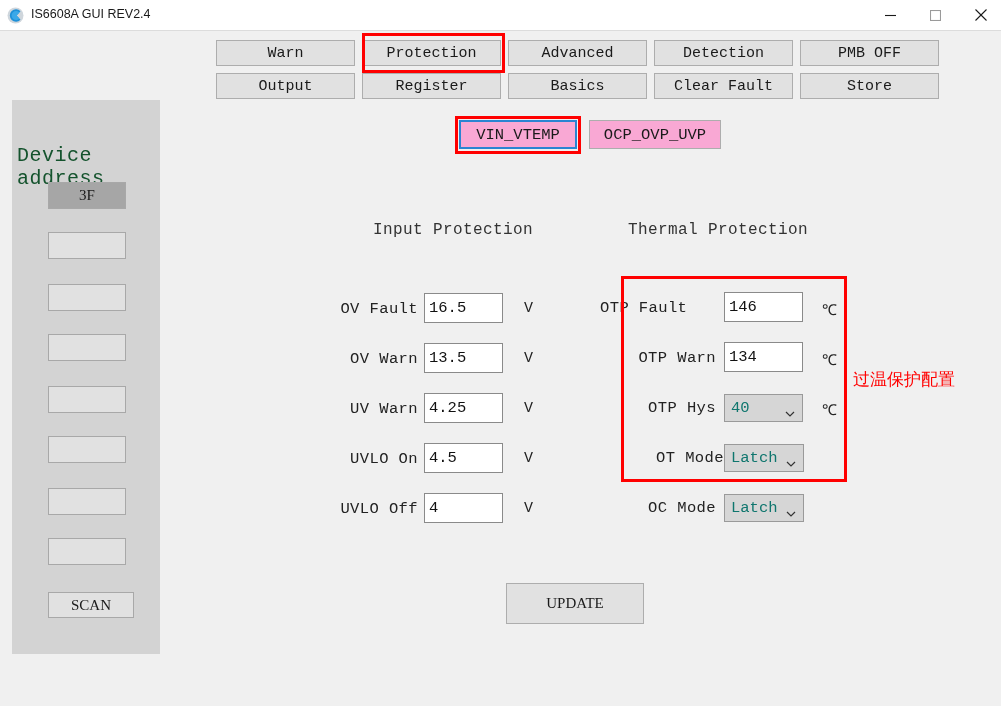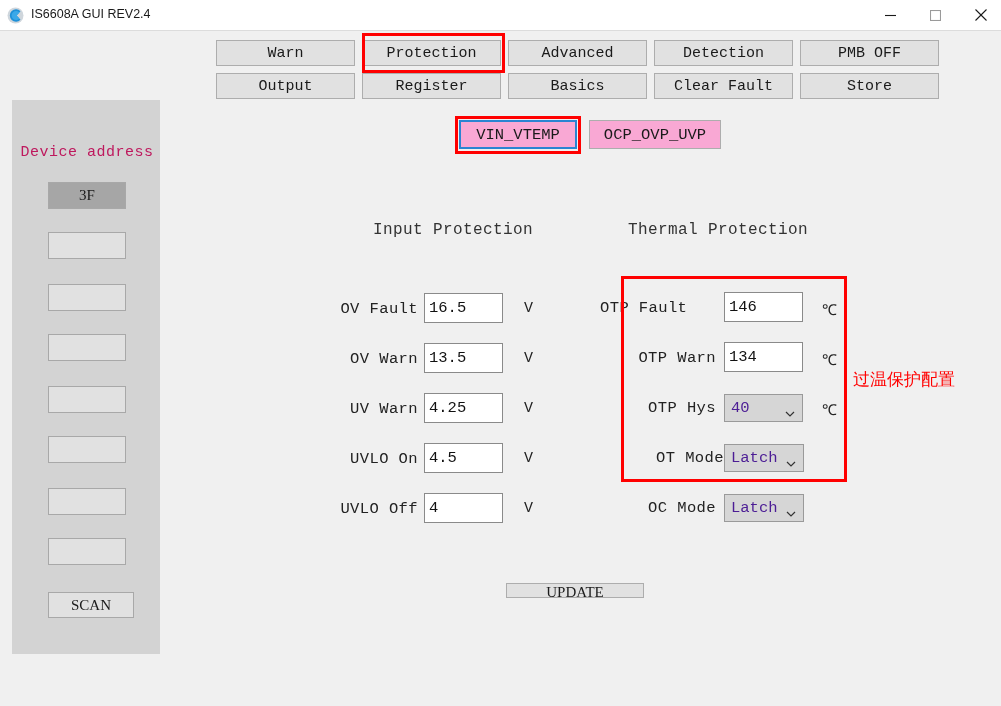--- a/index.html
+++ b/index.html
@@ -52,23 +52,23 @@
   #sidebar {
     position: absolute;
     left: 12px; top: 100px;
     width: 148px; height: 554px;
     background: #d3d3d3;
   }
   #device-address-label {
     position: absolute;
     left: 5px; top: 44px;
     width: 140px;
-    text-align: center;
-    font-size: 15px;
-    color: #be185d;
+    text-align: left;
+    font-size: 20px;
+    color: #14532d;
     letter-spacing: 0.5px;
   }
   .addr-btn {
     position: absolute;
     left: 36px;
     width: 78px; height: 27px;
     background: #e1e1e1;
     border: 1px solid #a8a8a8;
     padding: 0;
     font-family: "Liberation Serif", serif;
@@ -154,38 +154,38 @@
     color: #222;
     white-space: nowrap;
   }
   .field-select {
     position: absolute;
     height: 28px;
     background: #d6d6d6;
     border: 1px solid #9a9a9a;
     font-family: "Liberation Mono", monospace;
     font-size: 15.5px;
-    color: #4c1d95;
+    color: #0f766e;
     cursor: default;
   }
   .field-select .sel-value {
     position: absolute;
     left: 6px; top: 4px;
     white-space: nowrap;
   }
   .field-select .sel-chev {
     position: absolute;
     right: 7px; top: 10px;
   }
 
   
   #update-btn {
     position: absolute;
     left: 506px; top: 583px;
-    width: 138px; height: 15px;
+    width: 138px; height: 41px;
     background: #e1e1e1;
     border: 1px solid #adadad;
     padding: 0;
     font-family: "Liberation Serif", serif;
     font-size: 15px;
     color: #1a1a1a;
     cursor: default;
   }
 
   

